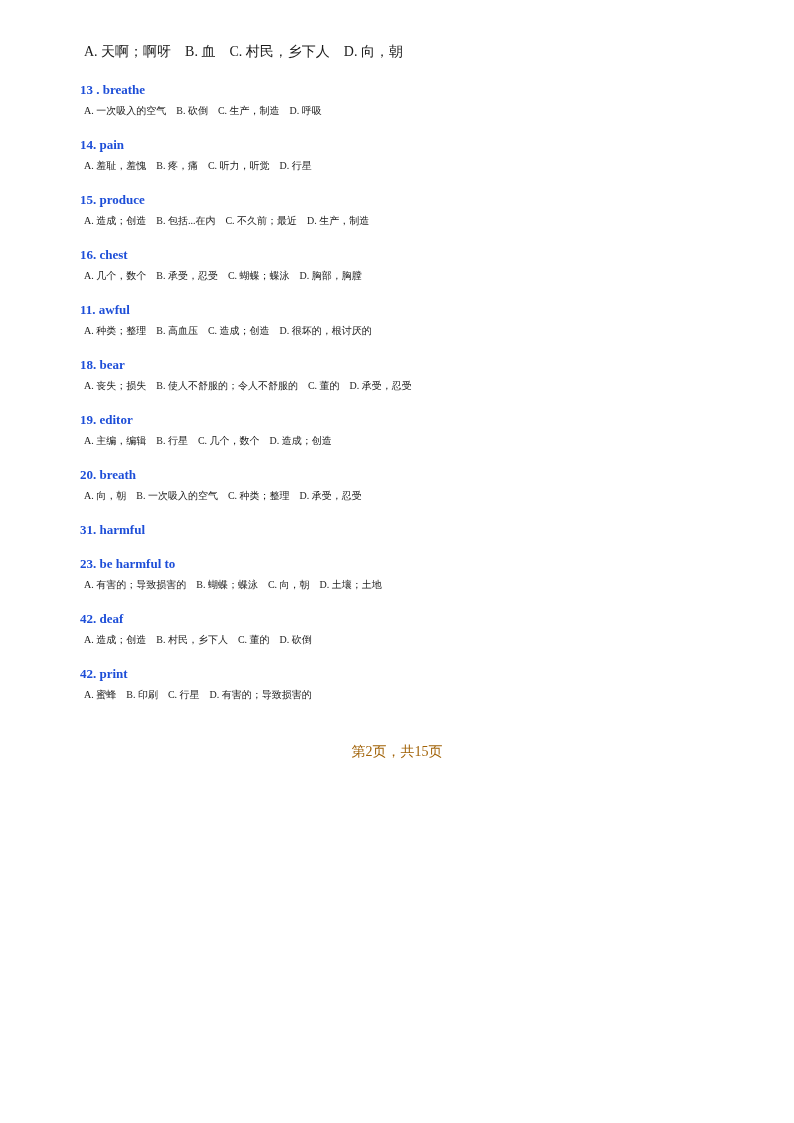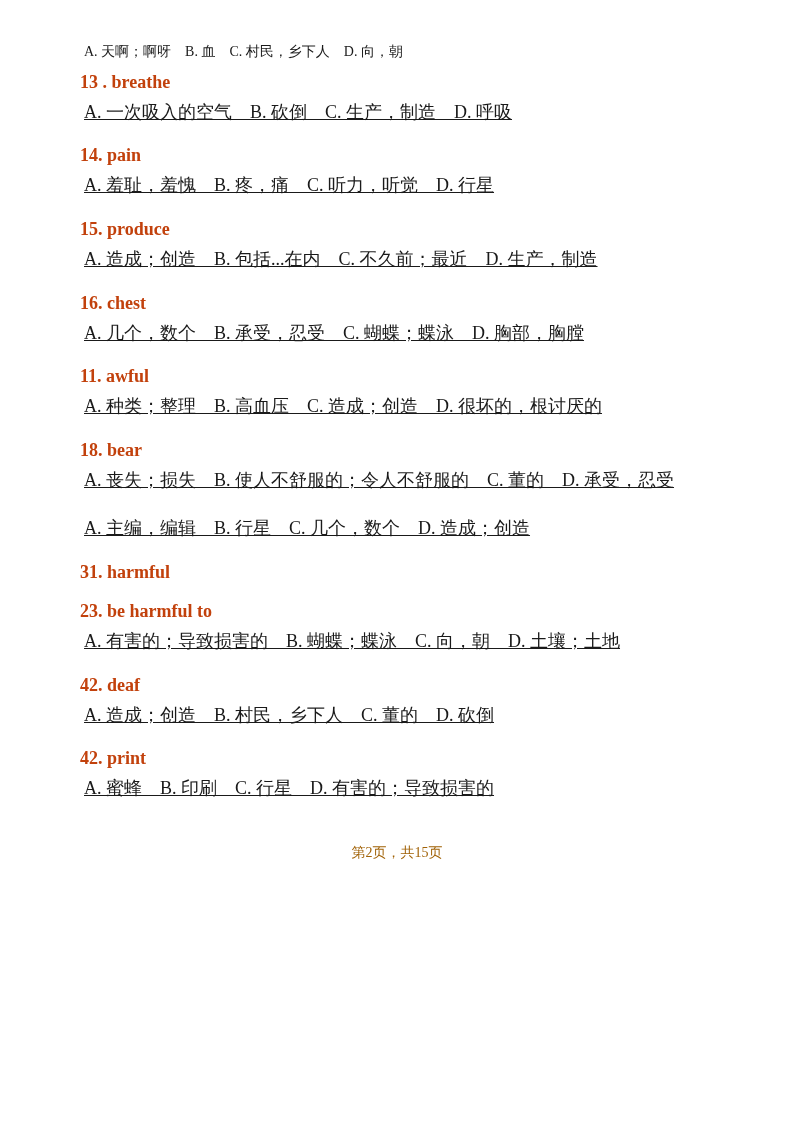--- a/index.html
+++ b/index.html
@@ -13,37 +13,36 @@
       background: #ffffff;
       font-family: "SimSun", "宋体", serif;
       font-size: 15px;
       color: #1a1a1a;
       padding: 40px 80px 60px 80px;
     }
     .question-block {
       margin-bottom: 18px;
     }
     .question-title {
-      font-size: 18px;
-      color: #c2410c;
+      font-size: 13px;
+      color: #1d4ed8;
       font-weight: bold;
       margin-bottom: 4px;
     }
     .question-options {
-      font-size: 18px;
+      font-size: 10px;
       color: #1a1a1a;
       line-height: 1.7;
       padding-left: 4px;
-      text-decoration: underline;
     }
     .top-options {
       font-size: 14px;
       color: #1a1a1a;
       line-height: 1.7;
-      margin-bottom: 8px;
+      margin-bottom: 18px;
       padding-left: 4px;
       font-family: Liberation Serif, serif;
     }
     .page-footer {
       text-align: center;
       font-size: 14px;
       color: #a16207;
       margin-top: 40px;
     }
   </style>
@@ -73,21 +72,26 @@
     </div>
     <div class="question-block">
       <div class="question-title">11. awful</div>
       <div class="question-options">A. 种类；整理　B. 高血压　C. 造成；创造　D. 很坏的，根讨厌的</div>
     </div>
     <div class="question-block">
       <div class="question-title">18. bear</div>
       <div class="question-options">A. 丧失；损失　B. 使人不舒服的；令人不舒服的　C. 董的　D. 承受，忍受</div>
     </div>
     <div class="question-block">
+      <div class="question-title">19. editor</div>
       <div class="question-options">A. 主编，编辑　B. 行星　C. 几个，数个　D. 造成；创造</div>
+    </div>
+    <div class="question-block">
+      <div class="question-title">20. breath</div>
+      <div class="question-options">A. 向，朝　B. 一次吸入的空气　C. 种类；整理　D. 承受，忍受</div>
     </div>
     <div class="question-block">
       <div class="question-title">31. harmful</div>
     </div>
     <div class="question-block">
       <div class="question-title">23. be harmful to</div>
       <div class="question-options">A. 有害的；导致损害的　B. 蝴蝶；蝶泳　C. 向，朝　D. 土壤；土地</div>
     </div>
     <div class="question-block">
       <div class="question-title">42. deaf</div>

